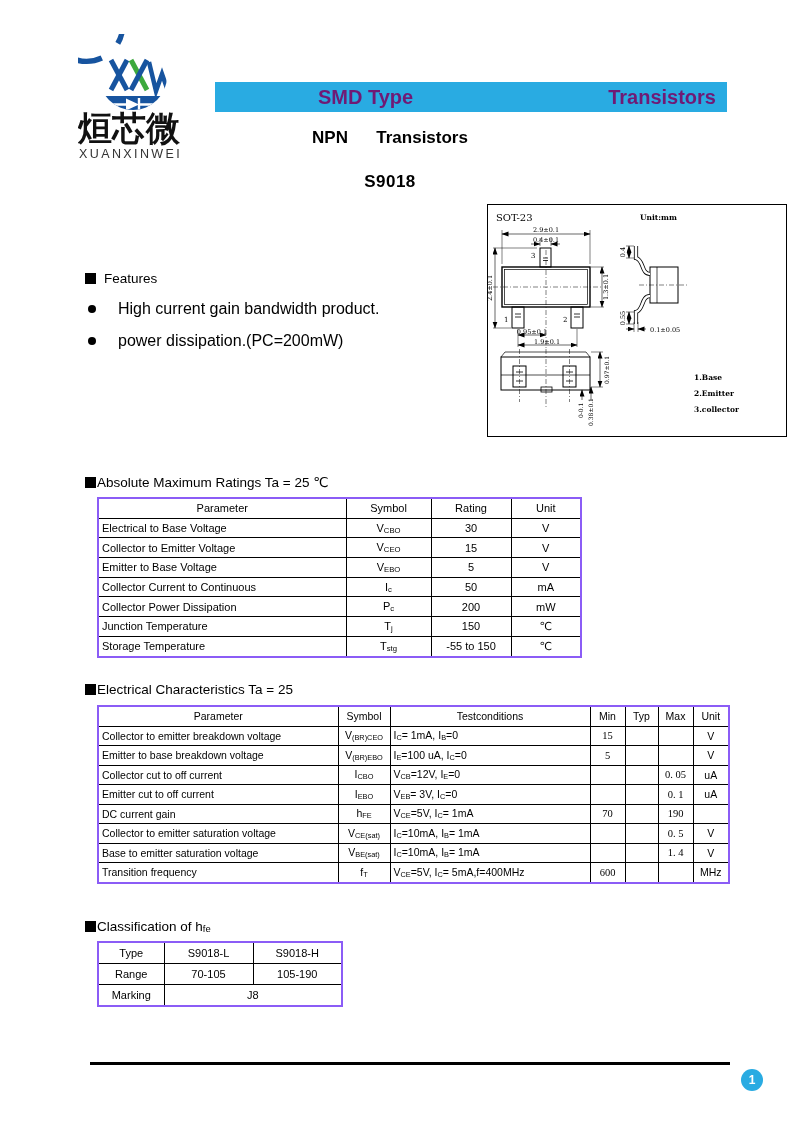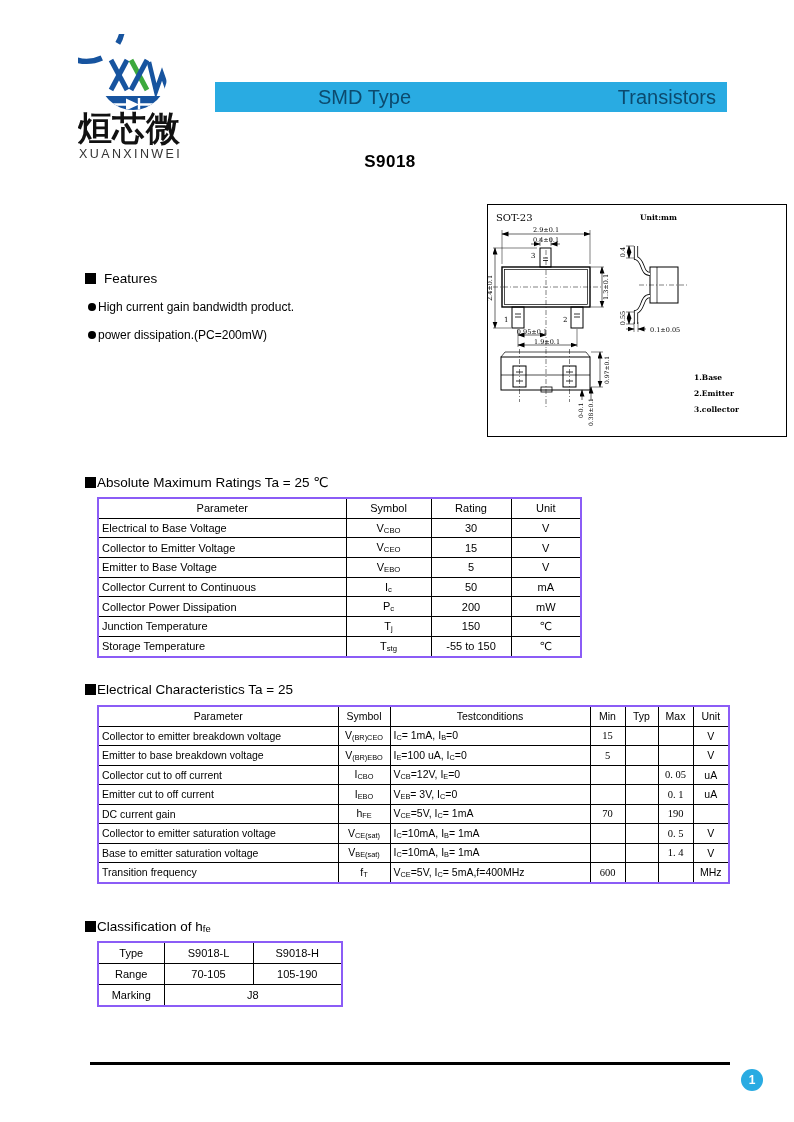--- a/index.html
+++ b/index.html
@@ -3,34 +3,34 @@
 <meta charset="utf-8">
 <style>
   html,body { margin:0; padding:0; background:#fff; }
   .page { position:relative; width:794px; height:1122px; background:#fff; overflow:hidden;
           font-family:"Liberation Sans","DejaVu Sans",sans-serif; color:#000; }
 
   
   .logo { position:absolute; left:78px; top:34px; }
 
   
-  .topbar { position:absolute; left:215px; top:82px; width:512px; height:30px; background:#29ABE2; color:#0c4a6e; }
+  .topbar { position:absolute; left:215px; top:82px; width:512px; height:30px; background:#29ABE2; color:#701a75;font-weight:bold; }
   .topbar .l { position:absolute; left:103px; top:4px; font-size:20px; }
   .topbar .r { position:absolute; right:11px; top:4px; font-size:20px; }
 
   .title-block { position:absolute; left:205px; top:128px; width:370px; text-align:center;
                  font-weight:bold; font-size:17px; }
   .doc-title { white-space:pre; }
   .part-no { margin-top:24px; letter-spacing:.5px; }
 
   
   .features { position:absolute; left:85px; top:271px; }
   .f-head { display:flex; align-items:center; gap:8px; font-size:13.5px; }
   .sq { width:11px; height:11px; background:#000; flex:0 0 auto; }
-  .f-item { display:flex; align-items:center; gap:2px; margin-top:14px; font-size:12px; padding-left:3px; }
+  .f-item { display:flex; align-items:center; gap:22px; margin-top:14px; font-size:16px; padding-left:3px; }
   .dot { width:8px; height:8px; border-radius:50%; background:#000; flex:0 0 auto; }
 
   
   .sec { position:absolute; left:85px; display:flex; align-items:center; gap:1px; font-size:13.5px; }
   #sec-amr { top:474px; } #sec-ec { top:682px; } #sec-cls { top:919px; }
 
   
   table { border-collapse:collapse; table-layout:fixed; position:absolute; background:#fff; }
   .tbl { border:2px solid #8b5cf6; }
   .tbl td { border:1px solid #000; overflow:hidden; white-space:nowrap; padding:0 3px; }
@@ -85,20 +85,21 @@
     <text x="0" y="106" font-size="34" font-weight="bold" font-family="'DejaVu Sans',sans-serif" fill="#111">烜芯微</text>
     <text x="1" y="124" font-size="12.5" letter-spacing="2.4" fill="#333" font-family="'Liberation Sans',sans-serif">XUANXINWEI</text>
   </svg>
 
   <div class="topbar">
     <span class="l">SMD Type</span>
     <span class="r">Transistors</span>
   </div>
 
   <div class="title-block">
+    <div class="doc-title">NPN      Transistors</div>
     <div class="part-no">S9018</div>
   </div>
 
   <div class="features">
     <div class="f-head">
       <span class="sq"></span>
       <span>Features</span>
     </div>
     <div class="f-item">
       <span class="dot"></span>

